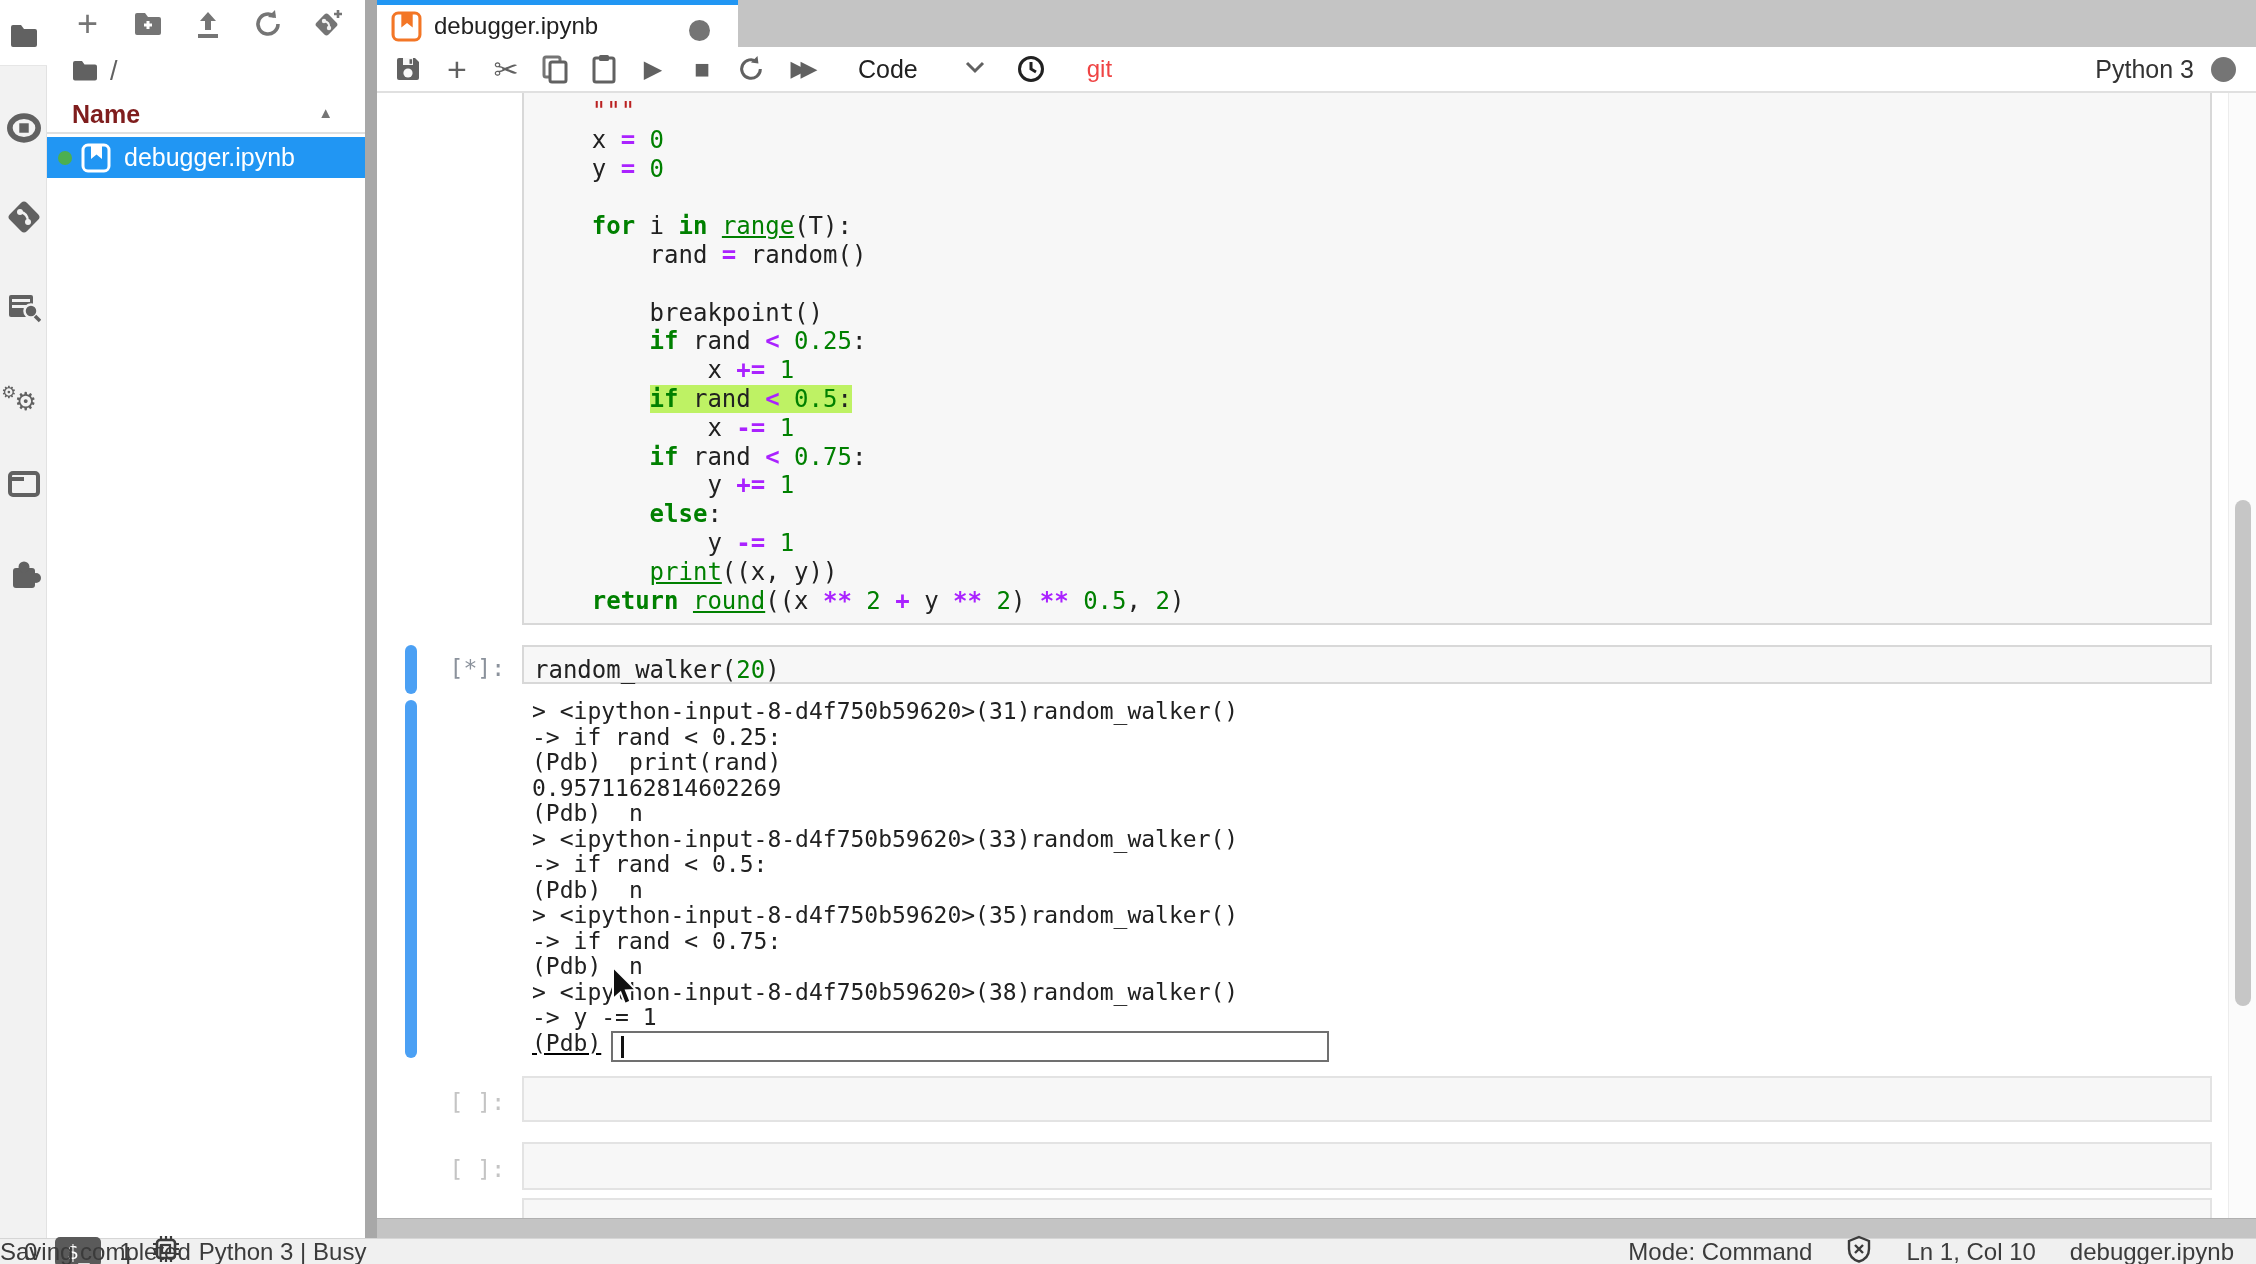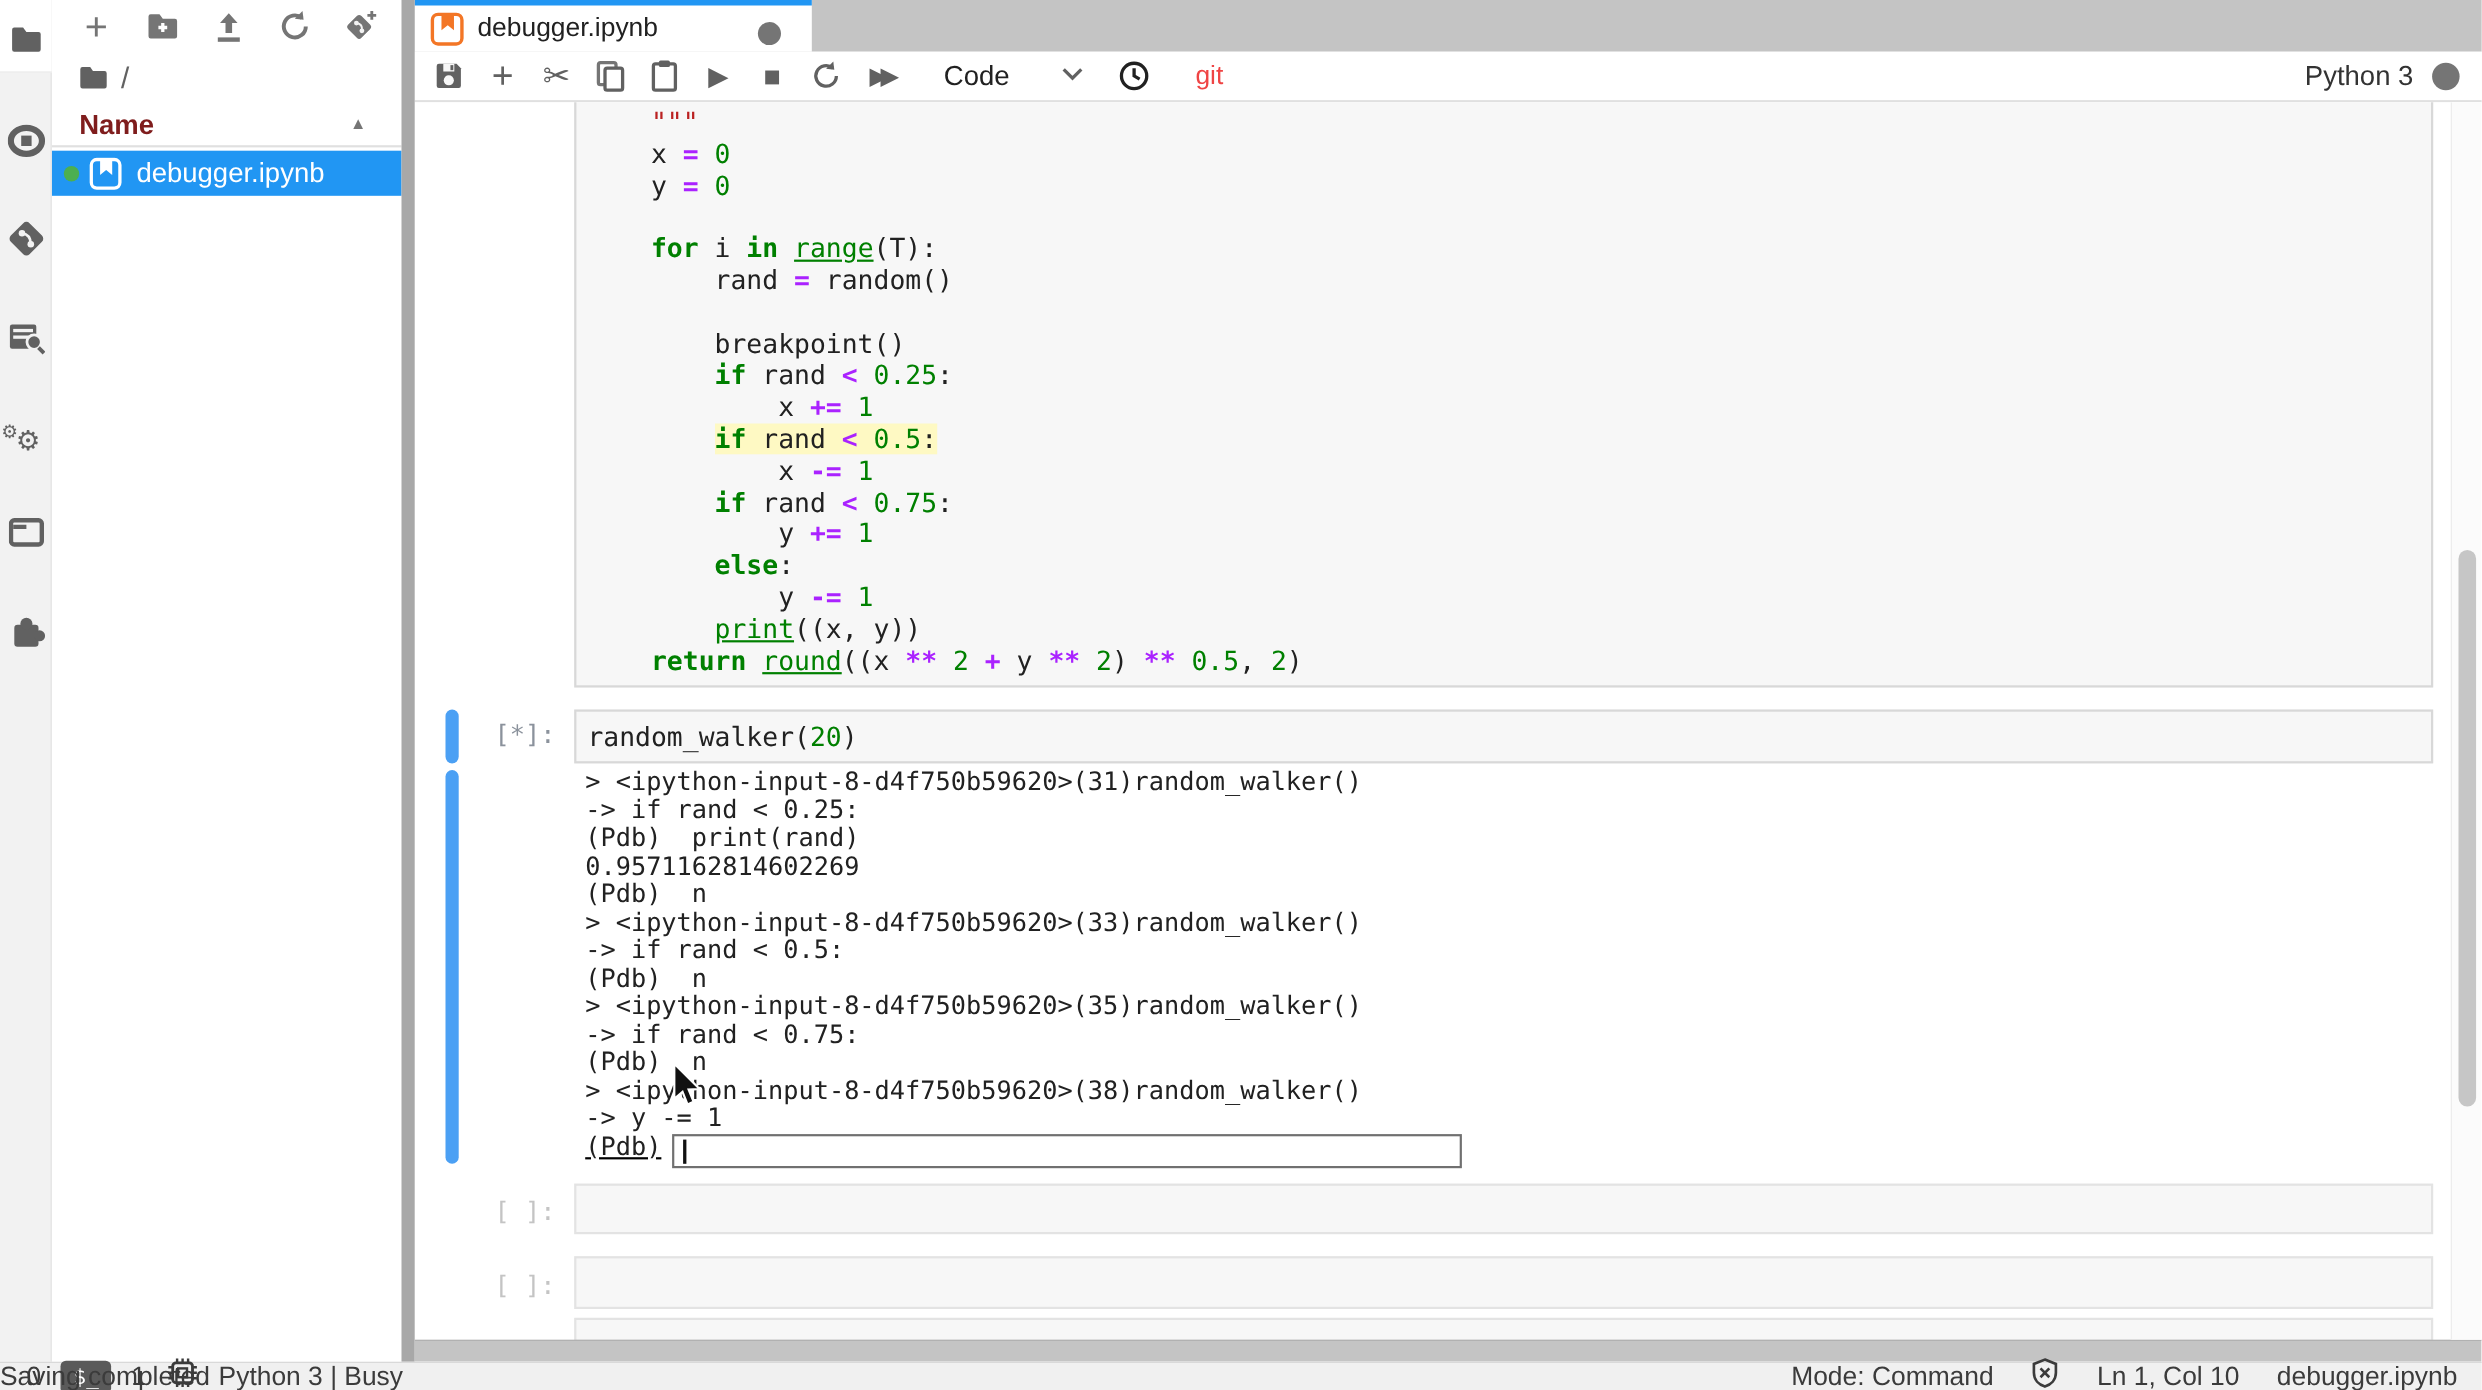--- a/index.html
+++ b/index.html
@@ -73,24 +73,24 @@
 
   #cell1-box { top:-12px; height:544px; padding:14px 0 0 10px; }
   .code-line { font-family:"DejaVu Sans Mono", monospace; font-size:24px; line-height:28.8px;
                white-space:pre; color:#212121; }
   .tk-k { color:#008000; font-weight:bold; }
   .tk-o { color:#aa22ff; font-weight:bold; }
   .tk-n { color:#008000; }
   .tk-b { color:#008000;text-decoration:underline; }
   .tk-s { color:#ba2121; }
   .tk-p { color:#212121; }
-  .hl-seg { background:#fef9c3; }
+  .hl-seg { background:#bef264; }
 
   #cell2-bar { top:552px; height:49px; }
-  #cell2-box { top:552px; height:49px; padding:9px 0 0 10px; }
+  #cell2-box { top:552px; height:39px; padding:9px 0 0 10px; }
   #cell2-prompt { top:562px; }
 
   #out-bar { top:607px; height:358px; }
   .output-area { position:absolute; left:155px; top:606px; }
   .out-line { font-family:"DejaVu Sans Mono", monospace; font-size:23px; line-height:25.5px;
               white-space:pre; color:#212121; }
   .pdb-row { display:flex; align-items:flex-start; height:33px;text-decoration:underline; }
   .pdb-input { position:relative; margin-left:10px; width:718px; height:31px;
                background:#ffffff; border:2px solid #707070; }
   .pdb-caret { position:absolute; left:8px; top:3px; width:3px; height:22px; background:#111; }

